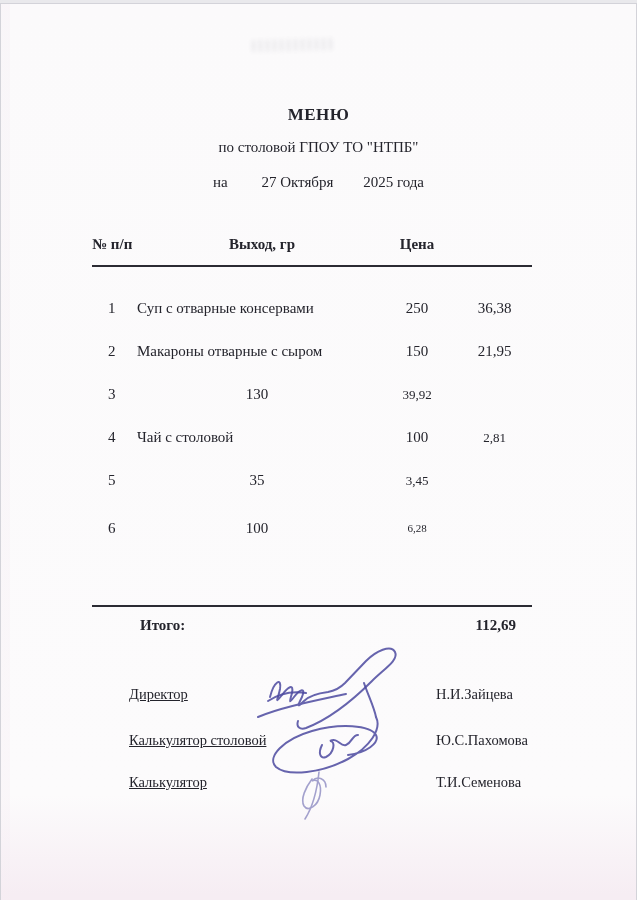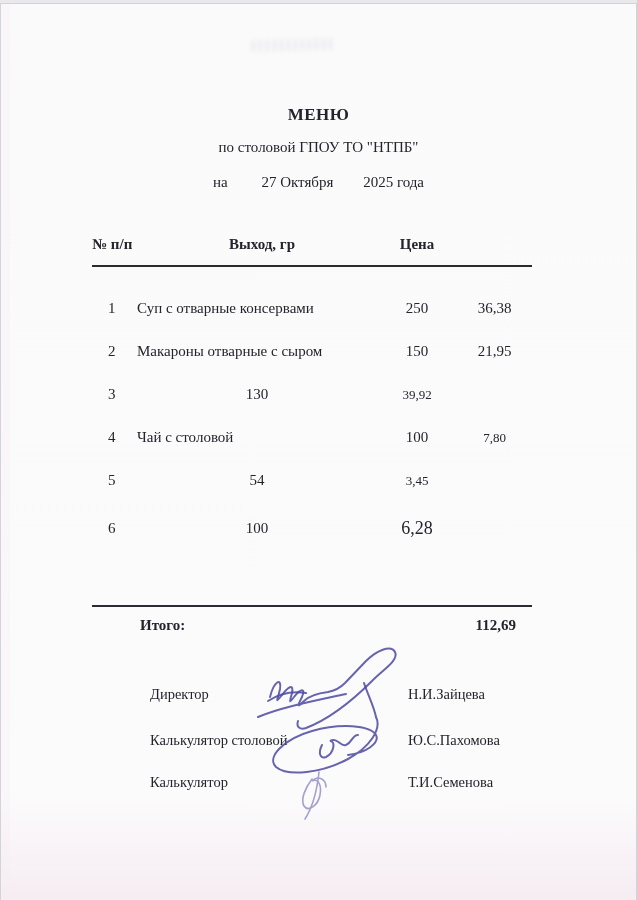--- a/index.html
+++ b/index.html
@@ -35,31 +35,31 @@
   .t-head .h-name,.t-head .h-out,.t-head .h-price{text-align:center;}
   .t-body{padding-top:20px;}
   .t-row{display:grid;grid-template-columns:45px 240px 80px 75px;
     align-items:center;min-height:43px;}
   .t-row .num{padding-left:16px;}
   .t-row .out,.t-row .price{text-align:center;}
   .t-row:nth-child(3) .price,
   .t-row:nth-child(4) .price,
   .t-row:nth-child(5) .price{font-size:13px;}
   .t-row:nth-child(6){min-height:52px;}
-  .t-row:nth-child(6) .price{font-size:18px;}
+  .t-row:nth-child(6) .price{font-size:11px;}
 
   .totals{position:absolute;left:92px;top:602px;width:440px;
     border-top:2px solid #2b2b33;padding-top:10px;
     display:flex;justify-content:space-between;font-weight:bold;font-size:15px;text-align:right;}
   .totals .t-label{margin-left:48px;}
   .totals .t-value{margin-right:16px;}
 
   .sig-row{position:absolute;left:0;width:637px;font-size:14.5px;}
-  .sig-row .role{position:absolute;left:150px;white-space:nowrap;}
-  .sig-row .name{position:absolute;left:408px;white-space:nowrap;}
+  .sig-row .role{position:absolute;left:129px;white-space:nowrap;text-decoration:underline;}
+  .sig-row .name{position:absolute;left:436px;white-space:nowrap;}
   .sig-row.r1{top:683px;}
   .sig-row.r2{top:729px;}
   .sig-row.r3{top:771px;}
 
   .sign-overlay{position:absolute;left:248px;top:628px;width:170px;height:190px;pointer-events:none;}
 </style>
 </head>
 <body>
 
 <div class="page">
@@ -95,25 +95,25 @@
       </div>
       <div class="t-row">
         <div class="num">3</div>
         <div class="out">130</div>
         <div class="price">39,92</div>
       </div>
       <div class="t-row">
         <div class="num">4</div>
         <div class="name">Чай с столовой</div>
         <div class="out">100</div>
-        <div class="price">7,80</div>
+        <div class="price">2,81</div>
       </div>
       <div class="t-row">
         <div class="num">5</div>
-        <div class="out">54</div>
+        <div class="out">35</div>
         <div class="price">3,45</div>
       </div>
       <div class="t-row">
         <div class="num">6</div>
         <div class="out">100</div>
         <div class="price">6,28</div>
       </div>
     </div>
   </div>
 

